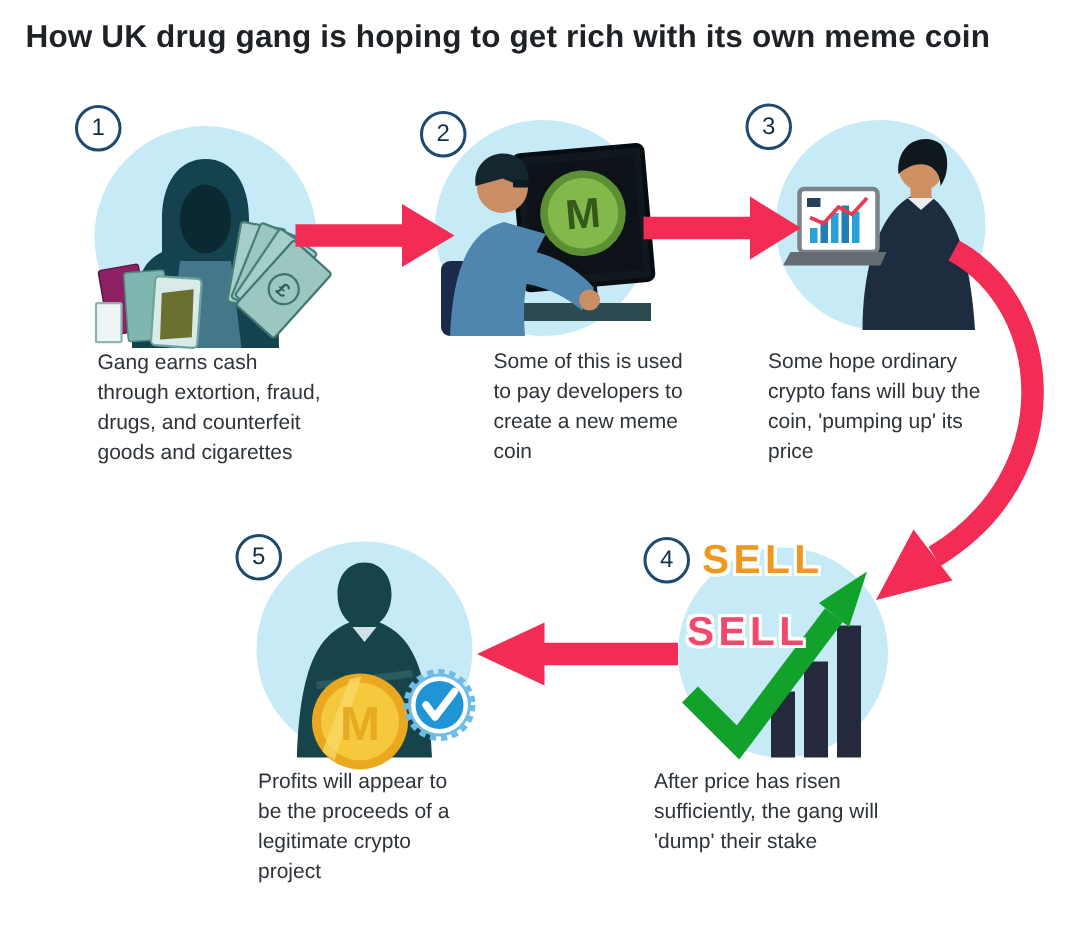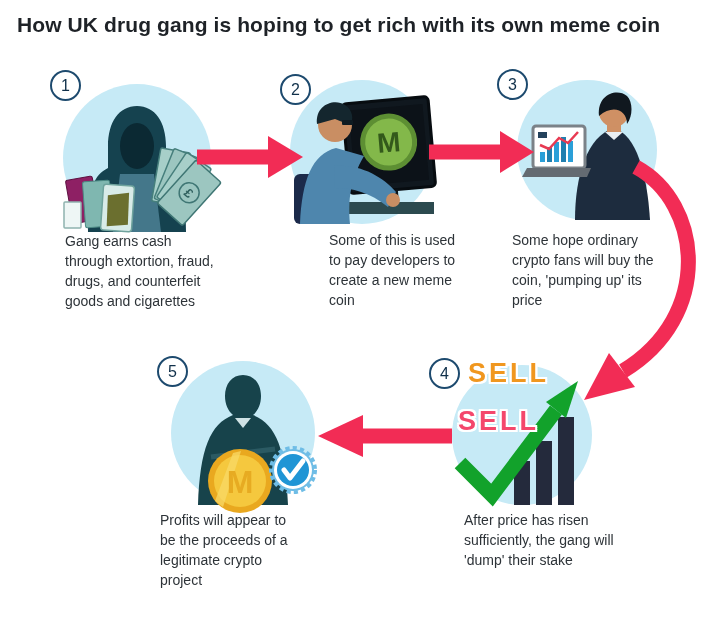--- a/index.html
+++ b/index.html
@@ -159,21 +159,21 @@
       <g>
         <polyline points="8,98 40,130 104,45" fill="none" stroke="#12a22b" stroke-width="15"></polyline>
         <polygon points="126,16 114,53 94,37" fill="#12a22b"></polygon>
       </g>
     </svg>
     <div class="sell orange" style="left:468px; top:358px;">SELL</div>
     <div class="sell pink" style="left:458px; top:406px;">SELL</div>
     <div class="badge" style="left:429px; top:358px;">
         <span>4</span>
       </div>
-    <div class="caption" style="left:436px; top:511px; width:160px;margin-left:28px;">After price has risen sufficiently, the gang will 'dump' their stake</div>
+    <div class="caption" style="left:436px; top:511px; width:160px;">After price has risen sufficiently, the gang will 'dump' their stake</div>
   </div>
 
   <div class="step">
     <div class="circle" style="left:171px; top:361px; width:144px; height:144px;"></div>
     <svg class="ill" style="left:171px; top:361px;" width="144" height="144" viewBox="0 0 144 144">
       <g>
         <path d="M72,14 C61,14 54,23 54,35 C54,43 57,50 62,54 C39,63 29,88 27,144 L117,144 C115,88 105,63 82,54 C87,50 90,43 90,35 C90,23 83,14 72,14 Z" fill="#17434b"></path>
         <path d="M64,57 L72,67 L80,57 Z" fill="#cfe2e5"></path>
         <path d="M40,96 L104,88" stroke="#2b5a63" stroke-width="5" fill="none"></path>
       </g>
@@ -186,16 +186,16 @@
       <g>
         <circle cx="122" cy="109" r="21" fill="#6fbde6" stroke="#6fbde6" stroke-width="6" stroke-dasharray="4 3"></circle>
         <circle cx="122" cy="109" r="19" fill="#ffffff"></circle>
         <circle cx="122" cy="109" r="16" fill="#2095d5"></circle>
         <polyline points="113,109 119,117 132,100" fill="none" stroke="#ffffff" stroke-width="5" stroke-linecap="round" stroke-linejoin="round"></polyline>
       </g>
     </svg>
     <div class="badge" style="left:157px; top:356px;">
         <span>5</span>
       </div>
-    <div class="caption" style="left:160px; top:511px; width:145px;">Profits will appear to be the proceeds of a legitimate crypto project</div>
+    <div class="caption" style="left:172px; top:511px; width:145px;">Profits will appear to be the proceeds of a legitimate crypto project</div>
   </div>
 
 </div>
 
 </body></html>

